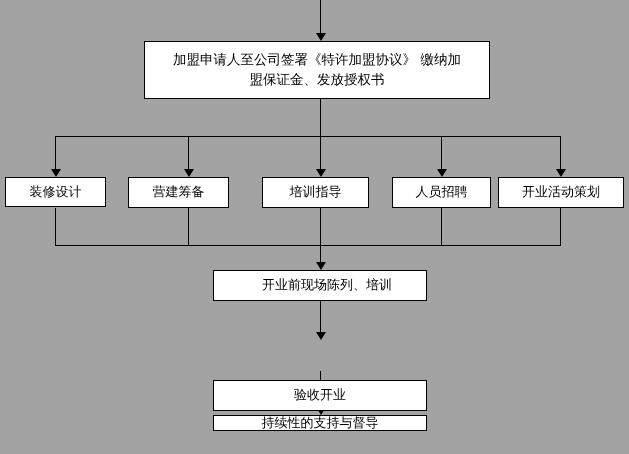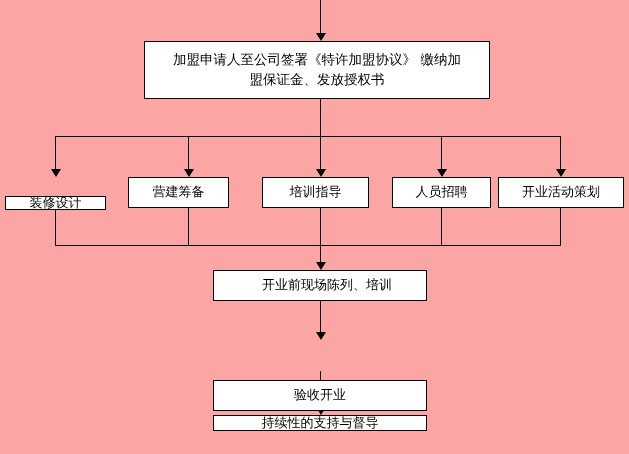--- a/index.html
+++ b/index.html
@@ -8,21 +8,21 @@
     padding: 0;
     background: #ffffff;
   }
   body {
     font-family: "DejaVu Sans", "Liberation Sans", sans-serif;
   }
   #canvas {
     position: relative;
     width: 629px;
     height: 454px;
-    background: #fca5a5;
+    background: #a3a3a3;
     overflow: hidden;
   }
   .node {
     position: absolute;
     box-sizing: border-box;
     border: 1px solid #000000;
     background: #ffffff;
     display: flex;
     align-items: center;
     justify-content: center;
@@ -43,21 +43,21 @@
   
   #node-agreement {
     left: 144px;
     top: 41px;
     width: 346px;
     height: 58px;
     font-size: 13.5px;
   }
 
   
-  #node-decor   { left: 5px;   top: 177px; width: 101px; height: 14px; margin-top: 19px; }
+  #node-decor   { left: 5px;   top: 177px; width: 101px; height: 30px; }
   #node-build   { left: 128px; top: 177px; width: 101px; height: 31px; }
   #node-train   { left: 262px; top: 177px; width: 107px; height: 31px; }
   #node-recruit { left: 392px; top: 177px; width: 99px;  height: 31px; }
   #node-event   { left: 498px; top: 177px; width: 126px; height: 31px; }
 
   
   #node-predisplay { left: 213px; top: 270px; width: 214px; height: 31px; padding-left: 14px; }
   #node-accept     { left: 213px; top: 340px; width: 214px; height: 31px; margin-top: 40px; }
   #node-support    { left: 213px; top: 415px; width: 214px; height: 16px; }
 

